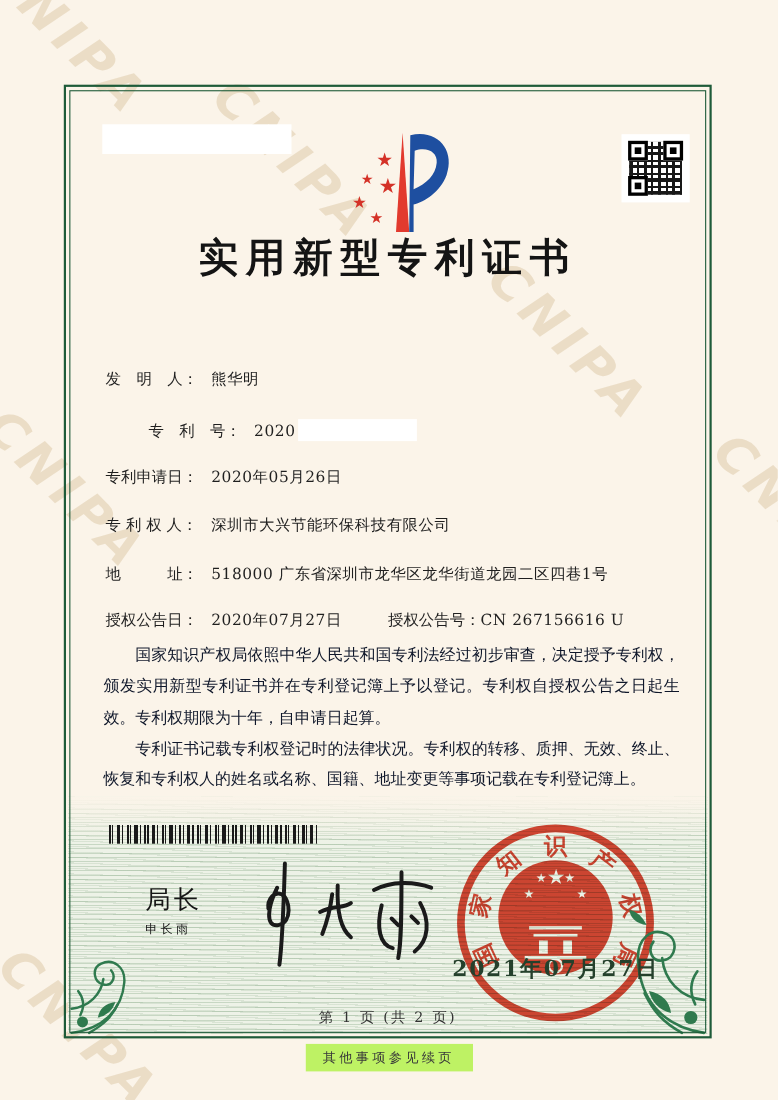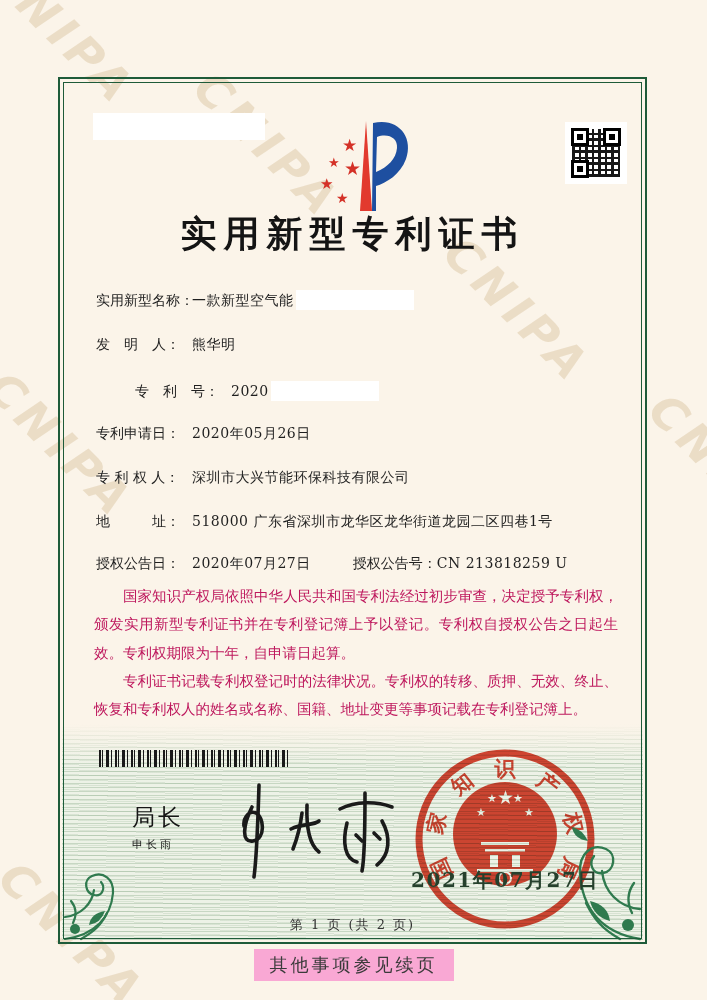--- a/index.html
+++ b/index.html
@@ -51,21 +51,21 @@
   .row .lab{display:inline-block;width:96px;}
   .row .val{letter-spacing:.5px;}
   .r0{top:211px;} .r1{top:257px;} .r2{top:302px;margin-left:39px;} .r3{top:346px;}
   .r4{top:390px;} .r5{top:434px;} .r6{top:476px;}
   .pair2{margin-left:42px;}
   .redact{display:inline-block;width:118px;height:20px;background:#ffffff;vertical-align:-5px;margin-left:2px;}
   .redact.small{width:108px;}
   
   .bodytext{
     position:absolute;left:34px;top:503px;width:524px;
-    font-size:14.5px;line-height:1.95;color:#be185d;text-align:justify;
+    font-size:14.5px;line-height:1.95;color:#0f172a;text-align:justify;
   }
   .bodytext p{margin:0;text-indent:2em;}
   
   .band{
     position:absolute;left:2px;right:2px;bottom:2px;top:645px;
     background-color:#edf2e7;
     background-image:
       repeating-linear-gradient(0deg,rgba(122,160,122,.33) 0 1px,transparent 1px 4px),
       repeating-linear-gradient(2deg,rgba(122,160,122,.18) 0 1px,transparent 1px 5px);
   }
@@ -99,21 +99,21 @@
   .orn{position:absolute;z-index:3;}
   .orn-l{left:1px;bottom:1px;width:80px;height:86px;}
   .orn-r{right:1px;bottom:1px;width:95px;height:120px;}
   
   .pageinfo{
     position:absolute;left:0;right:0;bottom:6px;text-align:center;
     font-size:13px;letter-spacing:2px;color:#333;
   }
   .note{
     position:absolute;z-index:2;left:50%;top:949px;transform:translateX(-50%);
-    background:#f9a8d4;padding:4px 16px;font-size:18px;letter-spacing:3px;color:#3a3a3a;
+    background:#bef264;padding:4px 16px;font-size:12px;letter-spacing:3px;color:#3a3a3a;
   }
 </style>
 </head>
 <body>
 
 <span class="wm" style="left:-30px;top:5px;">CNIPA</span>
 <span class="wm" style="left:175px;top:118px;">CNIPA</span>
 <span class="wm" style="left:425px;top:283px;">CNIPA</span>
 <span class="wm" style="left:-32px;top:418px;">CNIPA</span>
 <span class="wm" style="left:630px;top:440px;">CNIPA</span>
@@ -144,40 +144,37 @@
     <div class="finder f-tr">
         <i></i>
       </div>
     <div class="finder f-bl">
         <i></i>
       </div>
   </div>
 
   <div class="title">实用新型专利证书</div>
 
-  <div class="row r0">
-    <span class="lab">实用新型名称：</span><span class="val">一款新型空气能</span><span class="redact"></span>
-  </div>
   <div class="row r1">
     <span class="lab">发　明　人：</span><span class="val">熊华明</span>
   </div>
   <div class="row r2">
     <span class="lab">专　利　号：</span><span class="val">2020</span><span class="redact small"></span>
   </div>
   <div class="row r3">
     <span class="lab">专利申请日：</span><span class="val">2020年05月26日</span>
   </div>
   <div class="row r4">
     <span class="lab">专 利 权 人：</span><span class="val">深圳市大兴节能环保科技有限公司</span>
   </div>
   <div class="row r5">
     <span class="lab">地　　　址：</span><span class="val">518000  广东省深圳市龙华区龙华街道龙园二区四巷1号</span>
   </div>
   <div class="row r6">
-    <span class="lab">授权公告日：</span><span class="val">2020年07月27日</span><span class="pair2"><span>授权公告号：</span><span class="val">CN 213818259 U</span></span>
+    <span class="lab">授权公告日：</span><span class="val">2020年07月27日</span><span class="pair2"><span>授权公告号：</span><span class="val">CN 267156616 U</span></span>
   </div>
 
   <div class="bodytext">
     <p>国家知识产权局依照中华人民共和国专利法经过初步审查，决定授予专利权，颁发实用新型专利证书并在专利登记簿上予以登记。专利权自授权公告之日起生效。专利权期限为十年，自申请日起算。</p>
     <p>专利证书记载专利权登记时的法律状况。专利权的转移、质押、无效、终止、恢复和专利权人的姓名或名称、国籍、地址变更等事项记载在专利登记簿上。</p>
   </div>
 
   <div class="band">
     <div class="barcode"></div>
 

